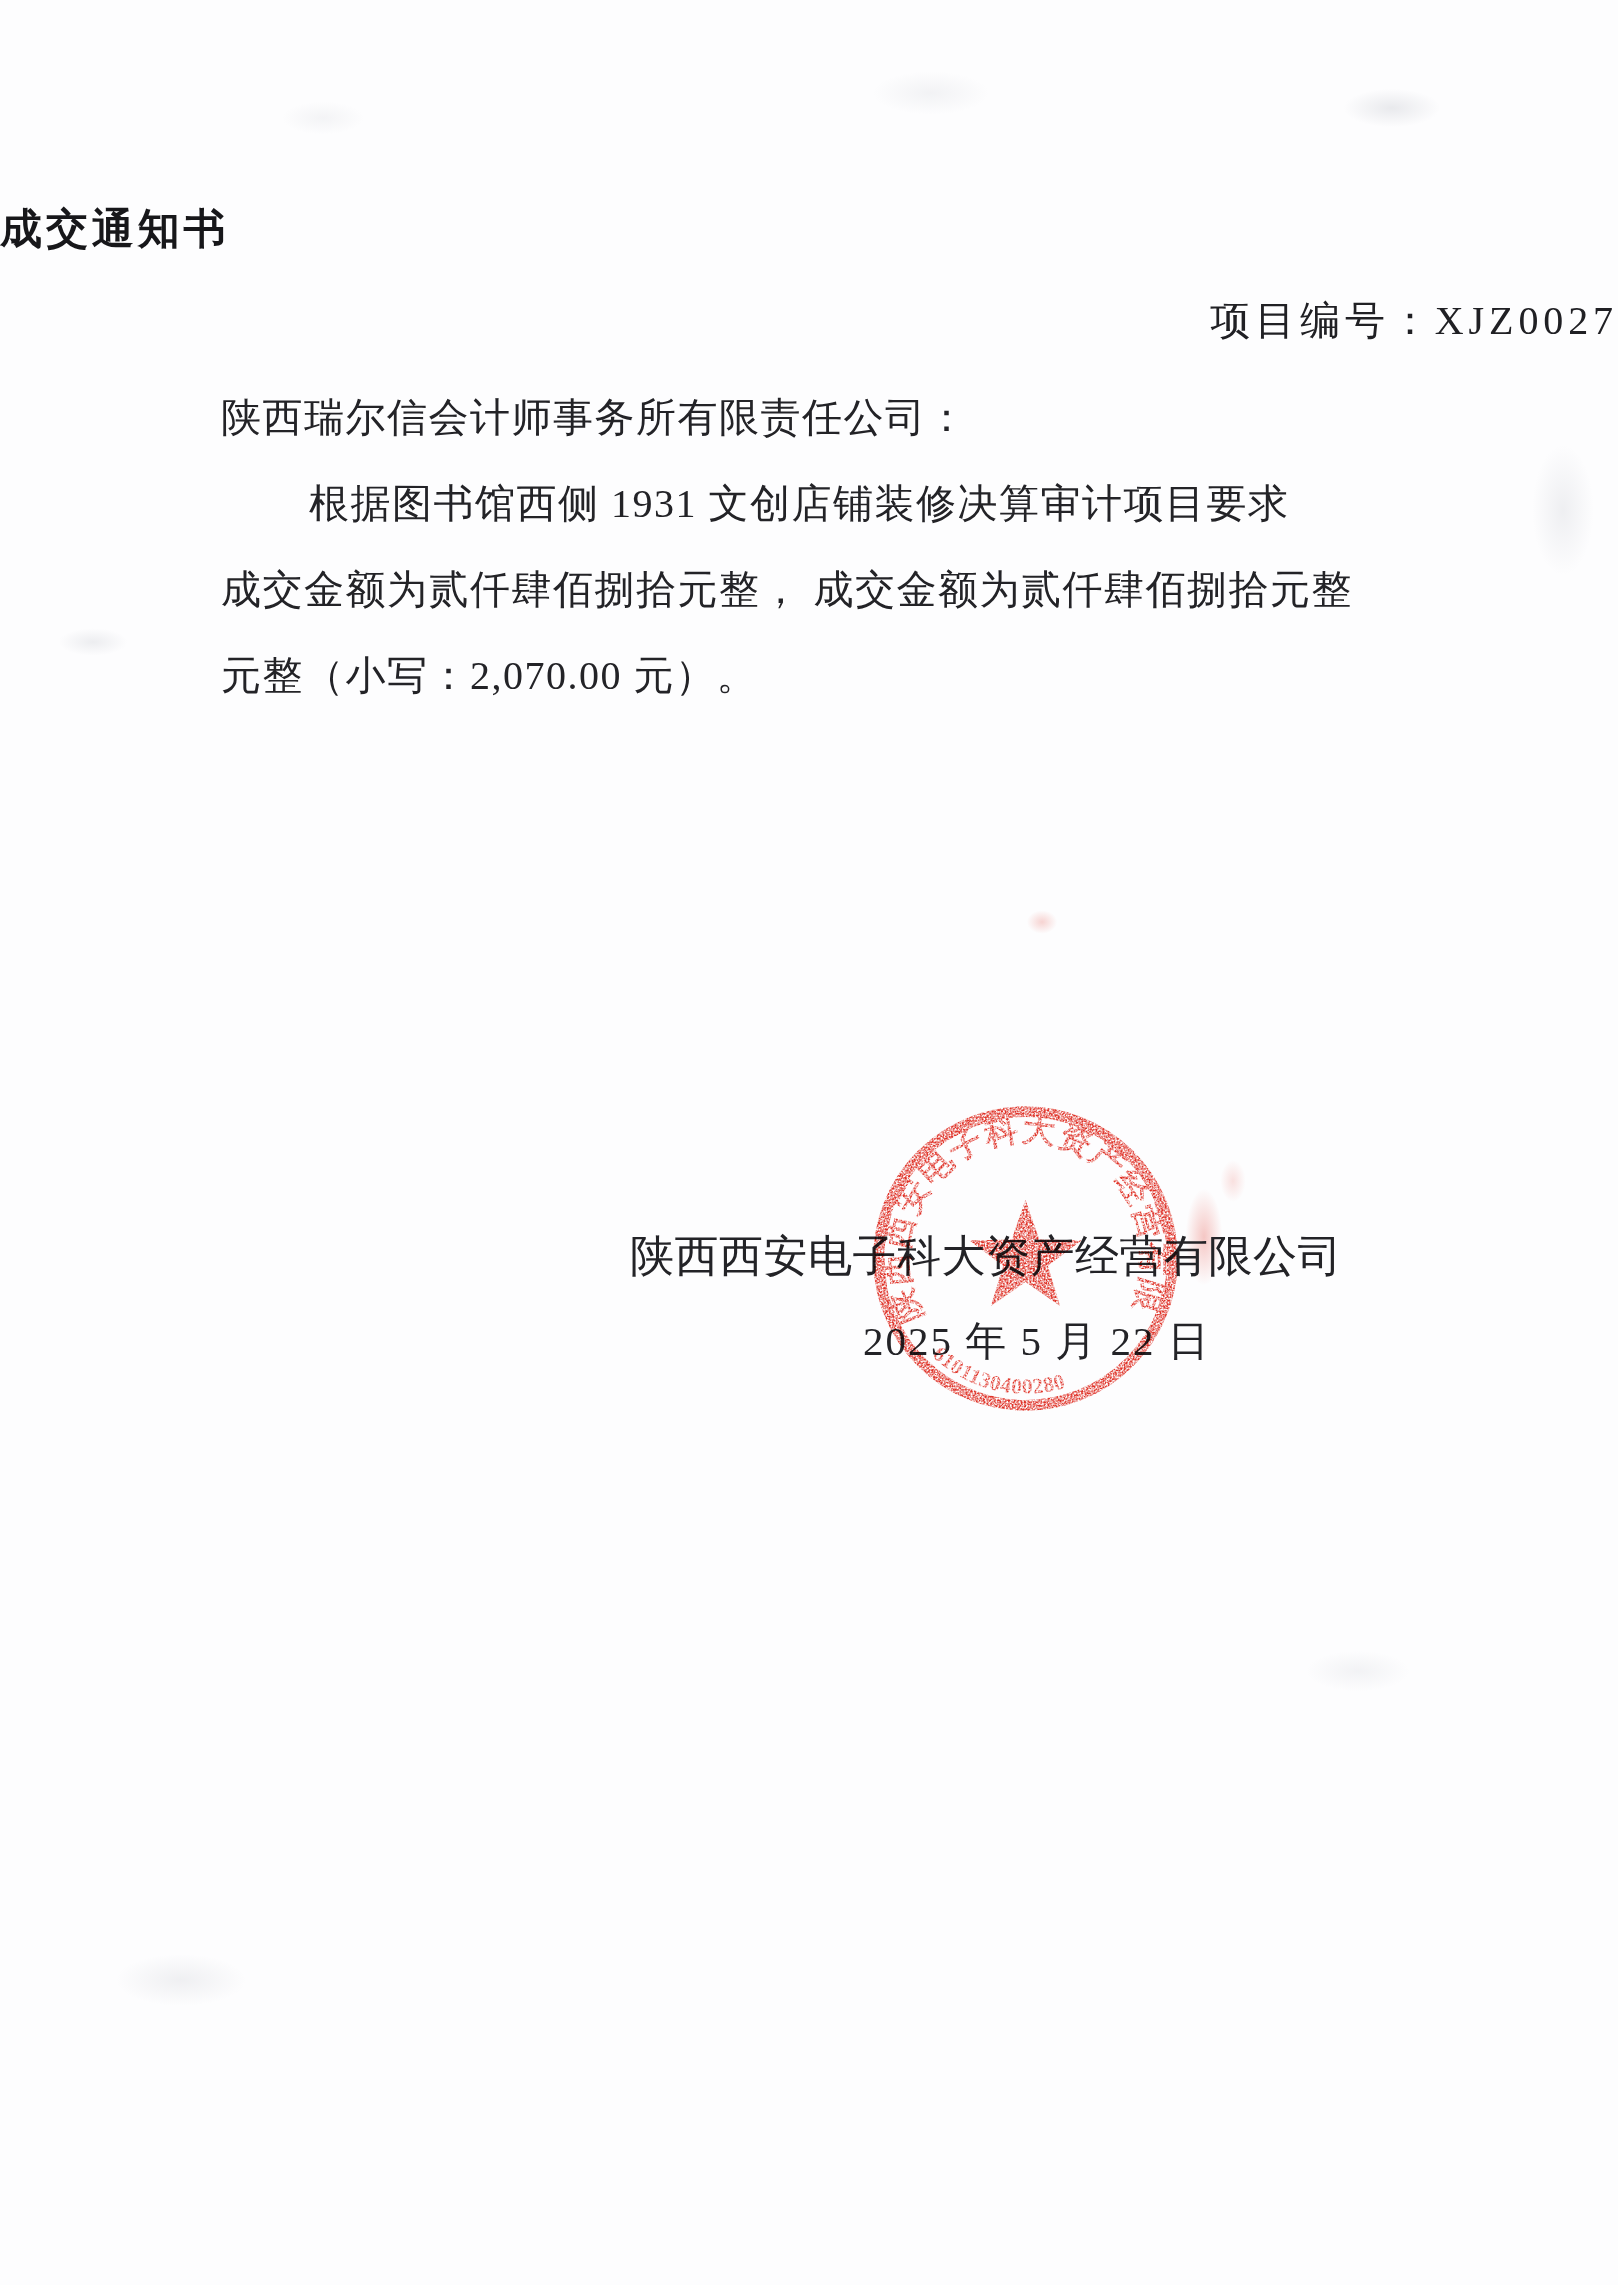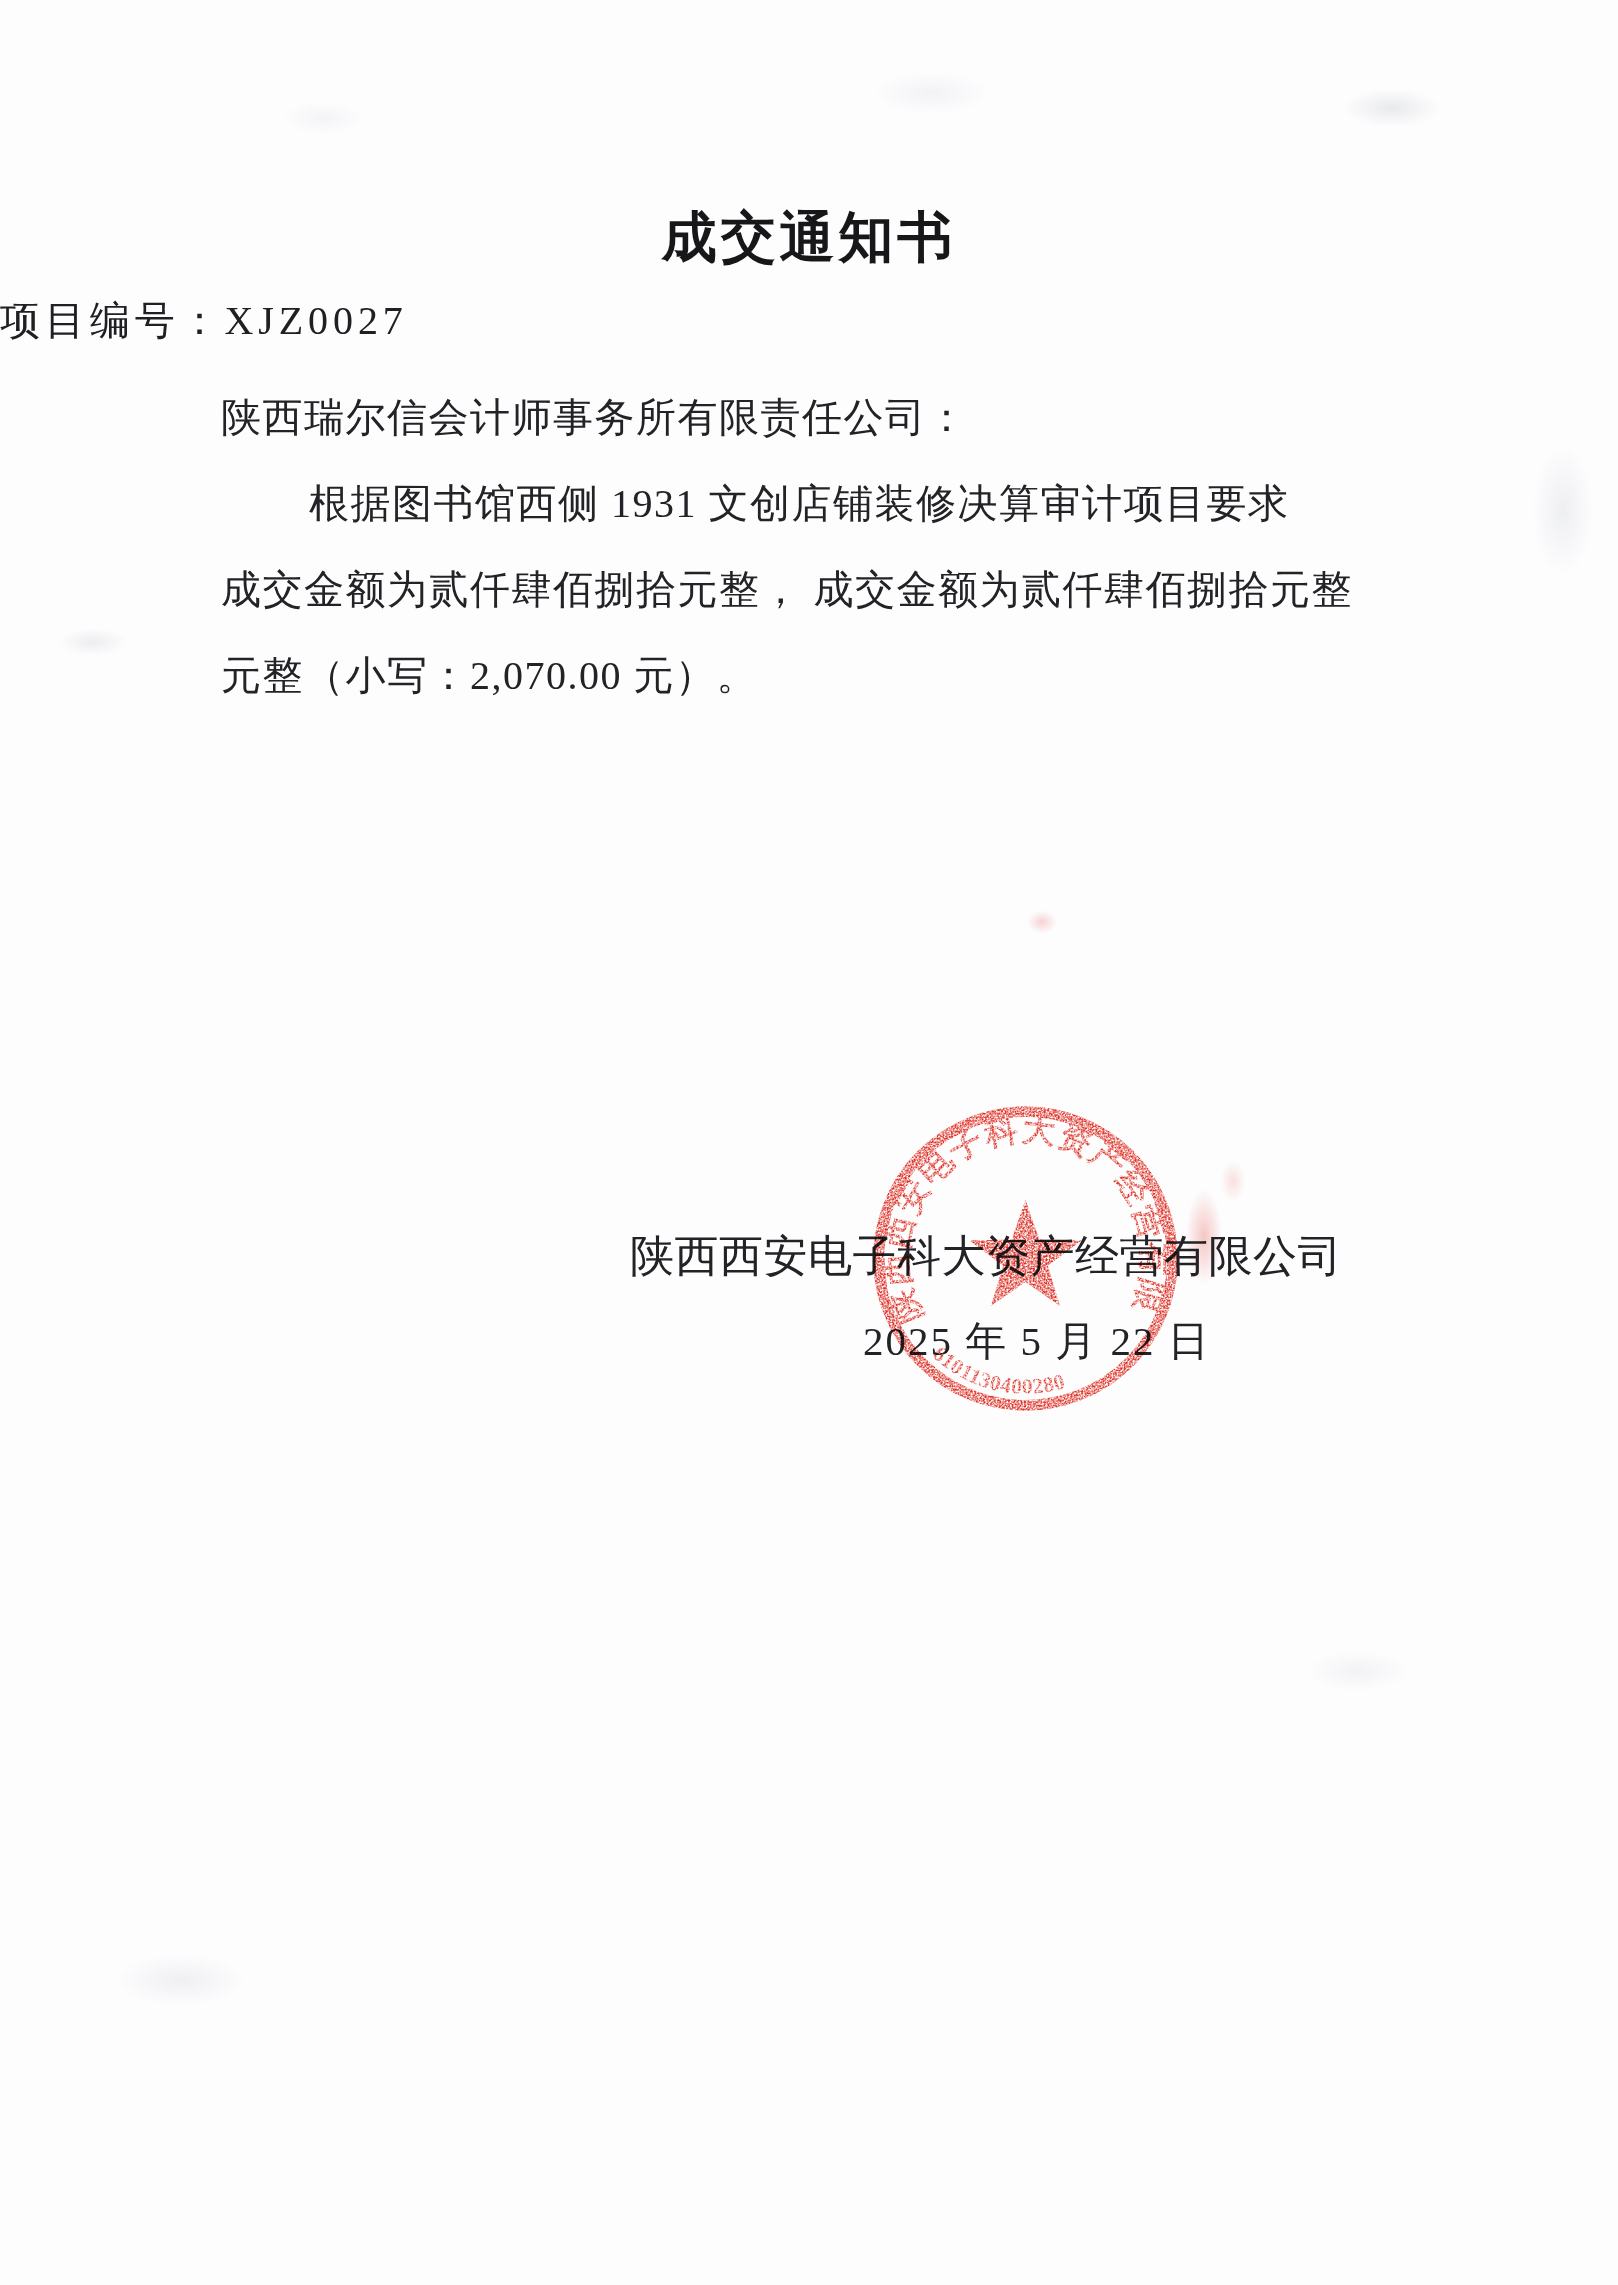--- a/index.html
+++ b/index.html
@@ -22,27 +22,27 @@
       radial-gradient(ellipse 49px 19.6px at 93px 642px, rgba(125,130,145,.13), transparent 70%),
       radial-gradient(ellipse 74px 29px at 1358px 1671px, rgba(130,135,150,.09), transparent 70%),
       radial-gradient(ellipse 83px 31px at 931px 93px, rgba(130,135,150,.09), transparent 70%),
       radial-gradient(ellipse 59px 23.5px at 323px 118px, rgba(130,135,150,.08), transparent 70%),
       radial-gradient(ellipse 21.6px 16.7px at 1042px 922px, rgba(222,62,50,.22), transparent 70%),
       radial-gradient(ellipse 25.5px 67px at 1204px 1237px, rgba(224,58,46,.28), transparent 72%),
       radial-gradient(ellipse 17.6px 29px at 1233px 1181px, rgba(224,58,46,.15), transparent 72%);
   }
   .title{
     position:absolute;left:0;right:0;top:201px;
-    text-align:center;
-    font-size:55px;font-weight:bold;letter-spacing:3.9px;
+    text-align:left;
+    font-size:42px;font-weight:bold;letter-spacing:3.9px;
     color:#17171a;
   }
   .subtitle{
     position:absolute;left:0;right:0;top:293px;
-    text-align:left;
+    text-align:right;
     font-size:40px;letter-spacing:4.9px;
     color:#202024;
   }
   .body-block{
     position:absolute;left:221px;top:375px;width:1215px;
     font-size:40px;letter-spacing:1.5px;
   }
   .body-line{line-height:86px;white-space:pre;}
   .body-line.indent{text-indent:88px;}
   .sig-company{

